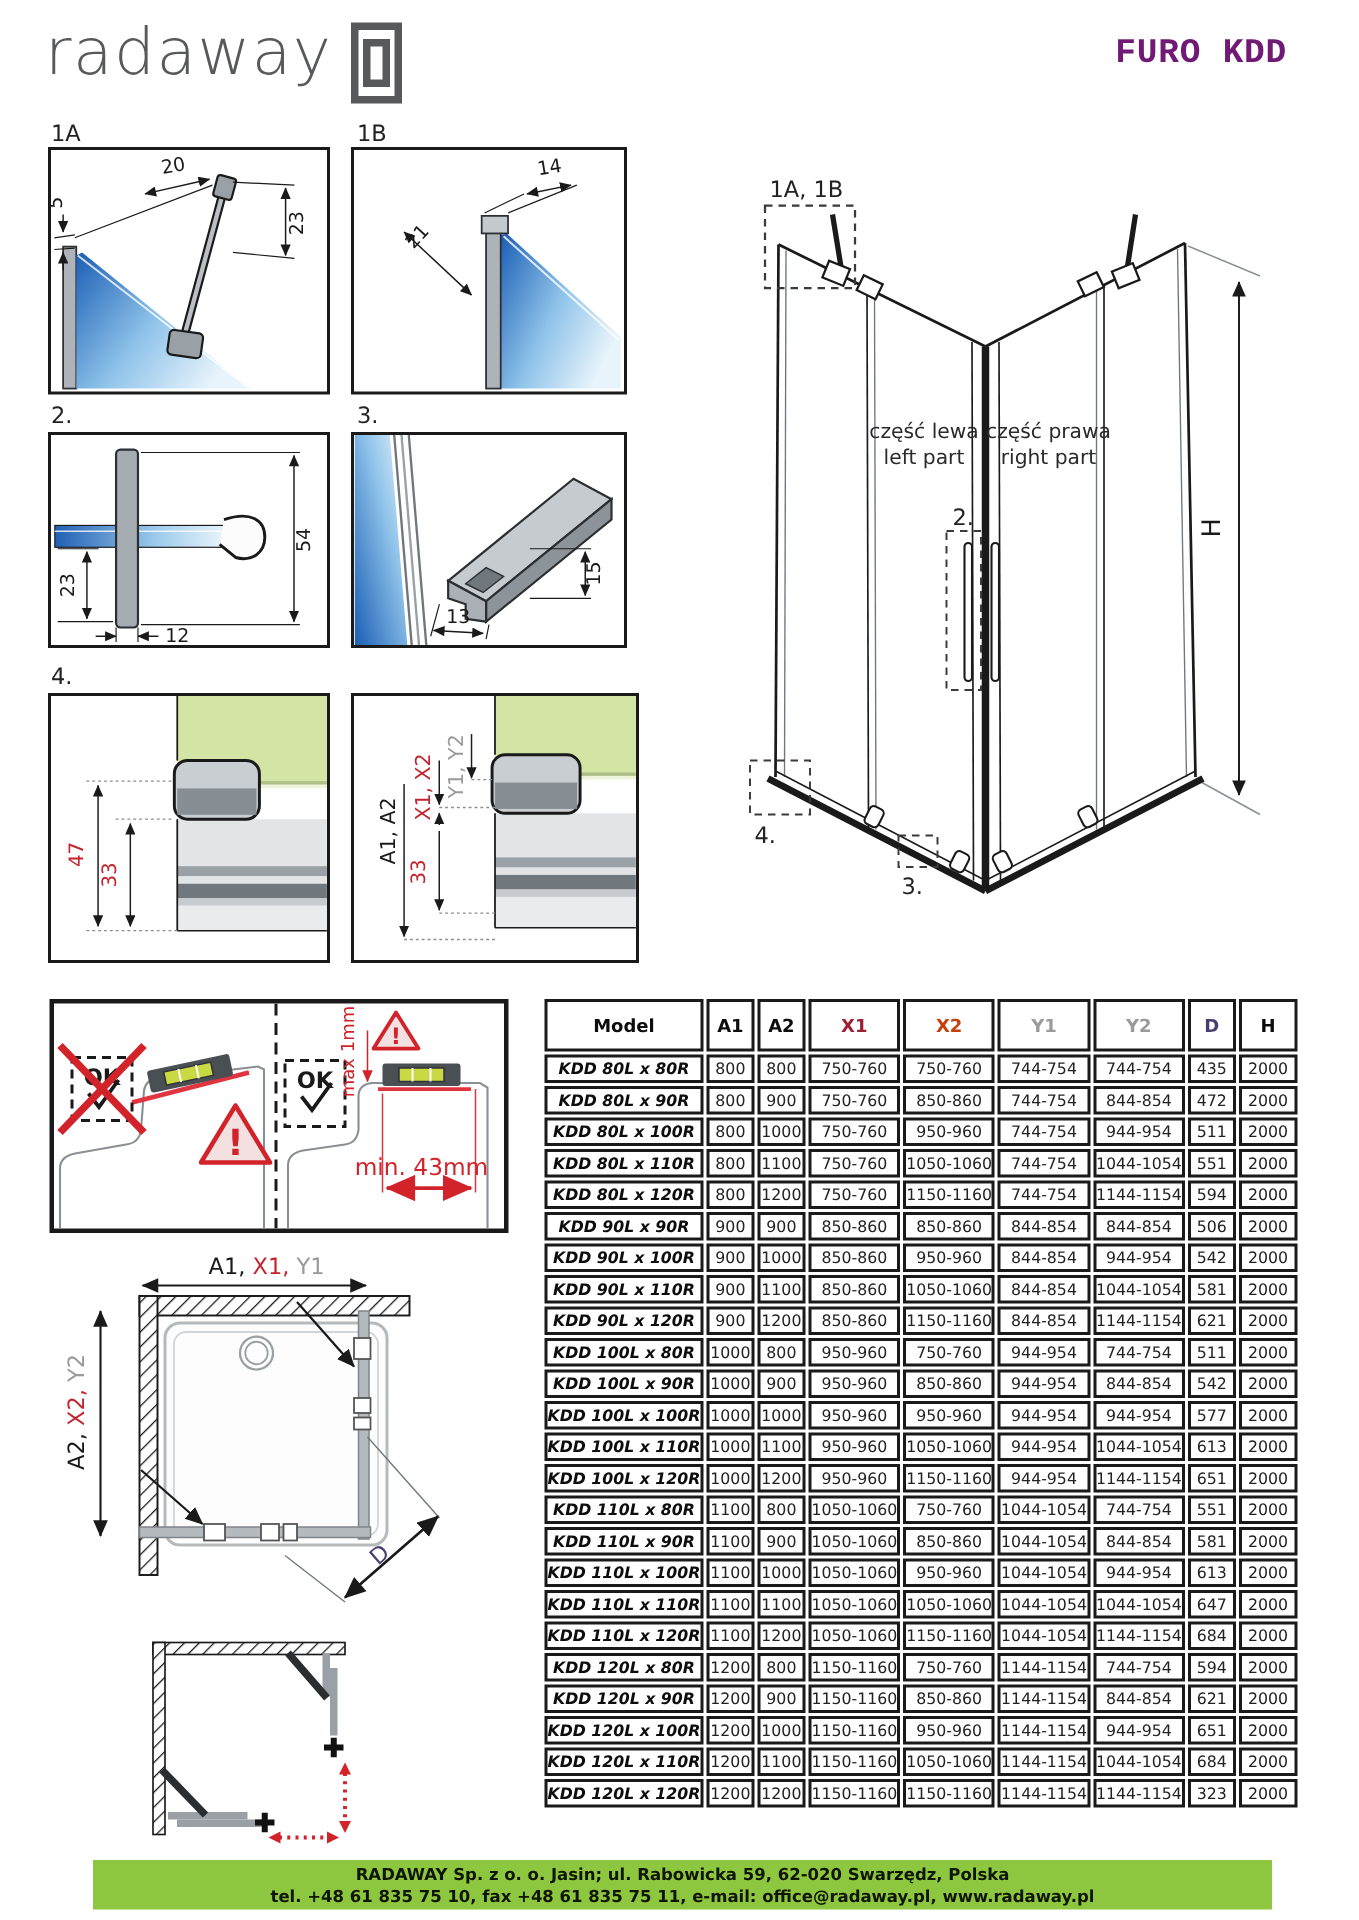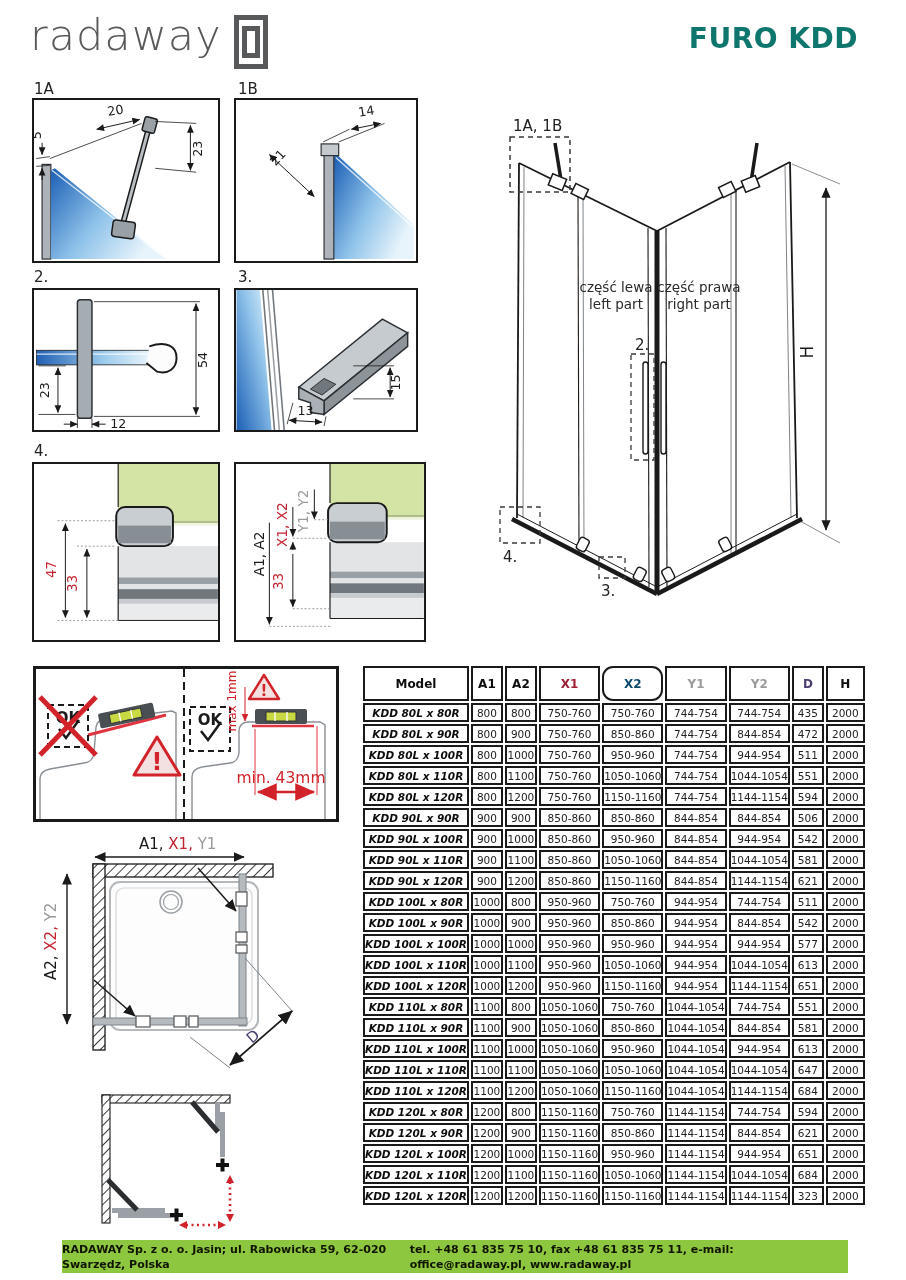--- a/index.html
+++ b/index.html
@@ -4,37 +4,37 @@
 <style>
   html,body{margin:0;padding:0;background:#e8e8e8;}
   .page{position:relative;width:906px;height:1280px;background:#ffffff;overflow:hidden;
         font-family:"DejaVu Sans",sans-serif;color:#1a1a1a;}
   .abs{position:absolute;}
   
   .logo{left:30px;top:12px;display:flex;align-items:flex-start;gap:12px;}
   .logo-text{font-size:43px;line-height:46px;font-weight:300;color:#58595b;letter-spacing:1px;}
   .logo-icon{margin-top:3px;width:24px;height:44px;border:5px solid #58595b;display:flex;align-items:center;justify-content:center;}
   .logo-icon-inner{width:8px;height:22px;border:5px solid #58595b;}
-  .doc-title{right:48px;top:22px;font-size:28px;font-weight:800;letter-spacing:.5px;color:#0f766e;}
+  .doc-title{right:48px;top:22px;font-size:23px;font-weight:800;letter-spacing:.5px;color:#701a75;font-family:Liberation Mono, monospace;}
   
   .fig-label{font-size:15px;color:#222;}
   .fig-box{border:2.5px solid #1a1a1a;background:#fff;box-sizing:border-box;}
   
   .install{border:3px solid #1a1a1a;background:#fff;box-sizing:content-box;}
   
   .spec-table{position:absolute;left:361px;top:664px;border-collapse:separate;border-spacing:2px;
               background:#fff;table-layout:fixed;}
   .spec-table th,.spec-table td{border:2px solid #1a1a1a;box-sizing:border-box;padding:0;
               text-align:center;vertical-align:middle;background:#fff;overflow:hidden;white-space:nowrap;}
   .spec-table th{height:35px;font-size:12px;font-weight:700;}
   .spec-table td{height:19px;font-size:10.5px;color:#222;}
   .spec-table td.model-cell{font-weight:700;font-style:italic;color:#0d0d0d;}
   
   .footer{left:62px;top:1240px;width:786px;height:33px;background:#8dc63f;
-          display:flex;flex-direction:row;justify-content:center;align-items:center;}
+          display:flex;flex-direction:column;justify-content:center;align-items:center;}
   .footer div{font-size:11px;font-weight:700;color:#101500;line-height:15px;}
   svg text{font-family:"DejaVu Sans",sans-serif;}
   .dim{font-size:13px;fill:#1a1a1a;}
   .dimred{font-size:13.5px;fill:#c4242e;}
 </style>
 </head>
 <body>
 
 <div class="page">
 
@@ -369,21 +369,21 @@
         <col style="width: 61px;">
         <col style="width: 32px;">
         <col style="width: 39px;">
       </colgroup>
       <thead>
         <tr>
           <th style="color: rgb(13, 13, 13);">Model</th>
           <th style="color: rgb(13, 13, 13);">A1</th>
           <th style="color: rgb(13, 13, 13);">A2</th>
           <th style="color: rgb(158, 31, 51);">X1</th>
-          <th style="color: #0c4a6e; border-radius: 11px;">X2</th>
+          <th style="color: #c2410c;">X2</th>
           <th style="color: rgb(154, 154, 154);">Y1</th>
           <th style="color: rgb(154, 154, 154);">Y2</th>
           <th style="color: rgb(74, 61, 112);">D</th>
           <th style="color: rgb(13, 13, 13);">H</th>
         </tr>
       </thead>
       <tbody>
         <tr>
           <td class="model-cell">KDD 80L x 80R</td>
           <td>800</td>

